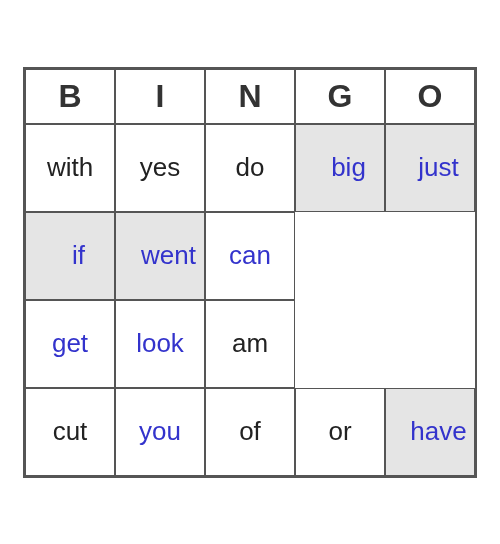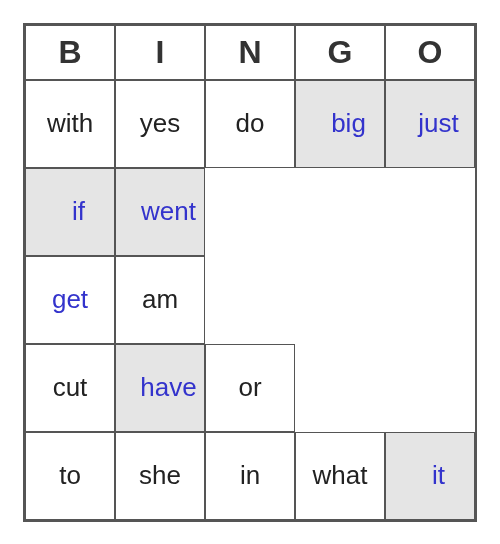--- a/index.html
+++ b/index.html
@@ -73,31 +73,28 @@
   <div class="bingo-row">
         <div class="bingo-cell black">with</div>
         <div class="bingo-cell black">yes</div>
         <div class="bingo-cell black">do</div>
         <div class="bingo-cell highlighted blue">big</div>
         <div class="bingo-cell highlighted blue">just</div>
       </div>
       <div class="bingo-row">
         <div class="bingo-cell highlighted blue">if</div>
         <div class="bingo-cell highlighted blue">went</div>
+        <div class="bingo-cell blue">can</div>
       </div>
       <div class="bingo-row">
         <div class="bingo-cell blue">get</div>
+        <div class="bingo-cell blue">look</div>
         <div class="bingo-cell black">am</div>
       </div>
       <div class="bingo-row">
         <div class="bingo-cell black">cut</div>
+        <div class="bingo-cell blue">you</div>
+        <div class="bingo-cell black">of</div>
+        <div class="bingo-cell black">or</div>
         <div class="bingo-cell highlighted blue">have</div>
-        <div class="bingo-cell black">or</div>
-      </div>
-      <div class="bingo-row">
-        <div class="bingo-cell black">to</div>
-        <div class="bingo-cell black">she</div>
-        <div class="bingo-cell black">in</div>
-        <div class="bingo-cell black">what</div>
-        <div class="bingo-cell highlighted blue">it</div>
       </div>
     </div>
 </div>
 
 </body></html>

